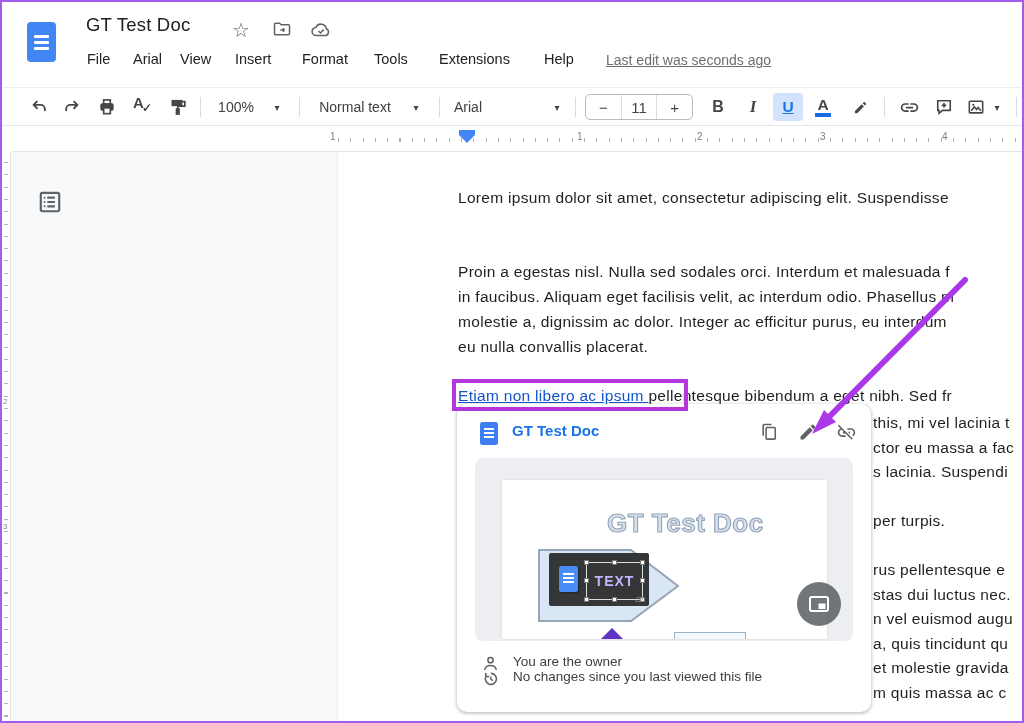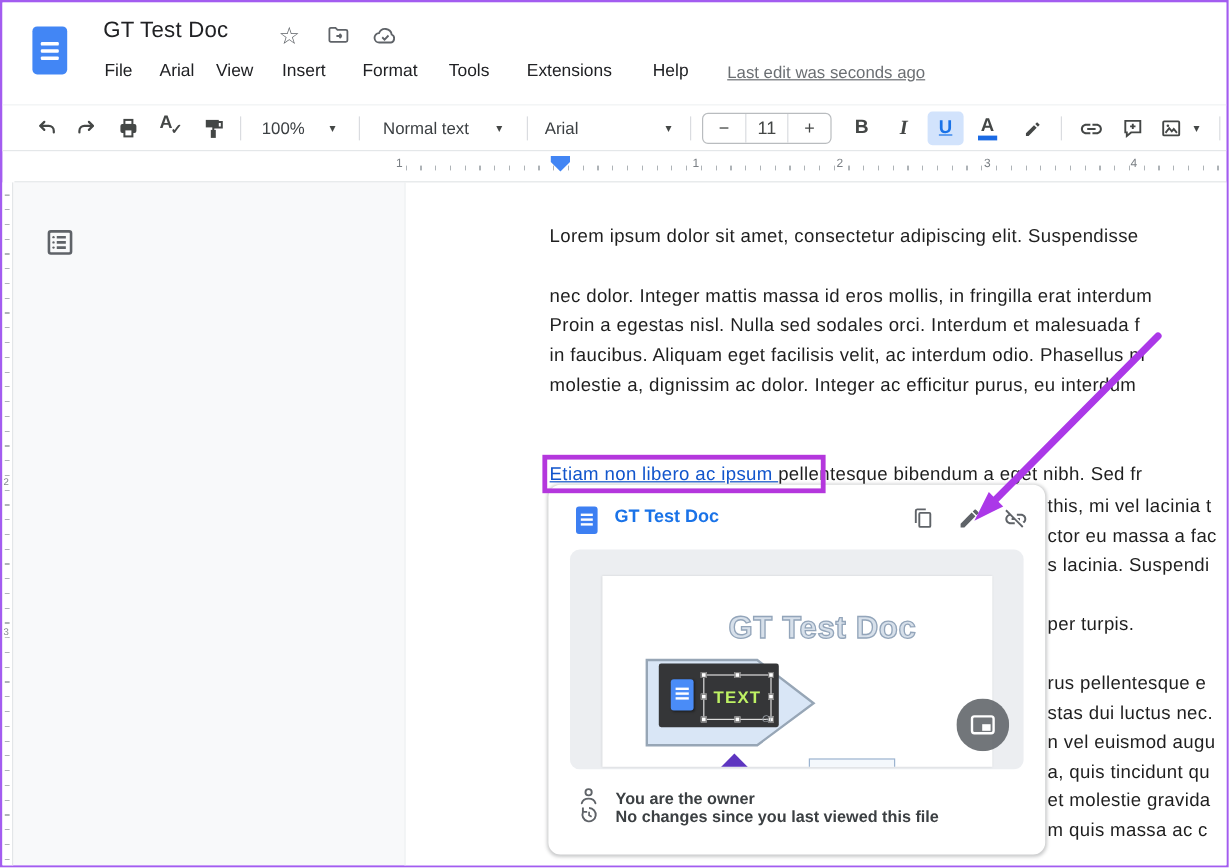--- a/index.html
+++ b/index.html
@@ -70,28 +70,28 @@
   .card-action { position:absolute; top:16px; width:24px; height:24px; display:flex; align-items:center; justify-content:center; }
   #thumb { position:absolute; left:18px; top:54px; width:378px; height:183px; background:#eceef1; border-radius:8px; }
   #thumb-page { position:absolute; left:27px; top:22px; width:325px; height:159px; background:#fff; overflow:hidden; box-shadow:0 0 2px rgba(0,0,0,.12); }
   .thumb-title { position:absolute; left:105px; top:28px; font-size:26px; font-weight:bold; letter-spacing:.5px;
     color:#d7e0ea; -webkit-text-stroke:1.1px #93a5ba; }
   .thumb-arrow-svg { position:absolute; left:34px; top:66px; }
   .dark-box { position:absolute; left:47px; top:73px; width:100px; height:53px; background:#353638; border-radius:2px; }
   .mini-docs { position:absolute; left:10px; top:13px; width:19px; height:26px; background:#4a8cf7; border-radius:2.5px; box-shadow:1px 1px 2px rgba(0,0,0,.4); }
   .mini-docs i { position:absolute; left:4px; width:11px; height:2px; background:#fff; }
   .sel { position:absolute; left:37px; top:9px; width:57px; height:38px; border:1px solid #dcdcdc; display:flex; align-items:center; justify-content:center; }
-  .sel-label { color:#bef264; font-weight:bold; font-size:14px; letter-spacing:1px; }
+  .sel-label { color:#c4b5fd; font-weight:bold; font-size:14px; letter-spacing:1px; }
   .handle { position:absolute; width:5px; height:5px; background:#fff; border:1px solid #777; }
   .thumb-watermark { position:absolute; left:86px; top:42px; font-size:8px; color:#9aa0a6; font-style:italic; }
   .purple-tri { position:absolute; left:98px; top:148px; width:0; height:0;
     border-left:12px solid transparent; border-right:12px solid transparent; border-bottom:12px solid #5d35c0; }
   .blue-rect { position:absolute; left:172px; top:152px; width:72px; height:14px; background:#f4f8fc; border:1.5px solid #9db4d0; }
   .pip-btn { position:absolute; left:322px; top:124px; width:44px; height:44px; }
-  .card-row { position:absolute; left:24px; display:flex; align-items:flex-end;font-weight:bold; }
+  .card-row { position:absolute; left:24px; display:flex; align-items:flex-start; }
   .card-row-text { font-size:13.5px; color:#3c4043; margin-left:13px; }
 
   
   #arrow-overlay { position:absolute; left:0; top:0; width:1024px; height:723px; z-index:9; pointer-events:none; }
 </style>
 </head>
 <body>
 
 <div id="app">
 
@@ -234,24 +234,24 @@
         <rect x="3.5" y="3.5" width="17" height="17" rx="1.5"></rect>
         <path d="M9.5 8h7M9.5 12h7M9.5 16h7"></path>
         <circle cx="7" cy="8" r="0.9" fill="#5f6368" stroke="none"></circle>
         <circle cx="7" cy="12" r="0.9" fill="#5f6368" stroke="none"></circle>
         <circle cx="7" cy="16" r="0.9" fill="#5f6368" stroke="none"></circle>
       </svg>
     </div>
 
     <div id="page">
       <div class="dl" style="top:33px">Lorem ipsum dolor sit amet, consectetur adipiscing elit. Suspendisse</div>
-      <div class="dl" style="top:83px">nec dolor. Integer mattis massa id eros mollis, in fringilla erat interdum</div>
       <div class="dl" style="top:107px">Proin a egestas nisl. Nulla sed sodales orci. Interdum et malesuada f</div>
       <div class="dl" style="top:132px">in faucibus. Aliquam eget facilisis velit, ac interdum odio. Phasellus m</div>
       <div class="dl" style="top:157px">molestie a, dignissim ac dolor. Integer ac efficitur purus, eu interdum</div>
+      <div class="dl" style="top:182px">eu nulla convallis placerat.</div>
       <div class="dl" style="top:231px">
         <span class="doc-link">Etiam non libero ac ipsum </span><span>pellentesque bibendum a eget nibh. Sed fr</span>
       </div>
 
       <div class="df" style="top:258px">this, mi vel lacinia t</div>
       <div class="df" style="top:283px">ctor eu massa a fac</div>
       <div class="df" style="top:307px">s lacinia. Suspendi</div>
       <div class="df" style="top:356px">per turpis.</div>
       <div class="df" style="top:405px">rus pellentesque e</div>
       <div class="df" style="top:430px">stas dui luctus nec.</div>

